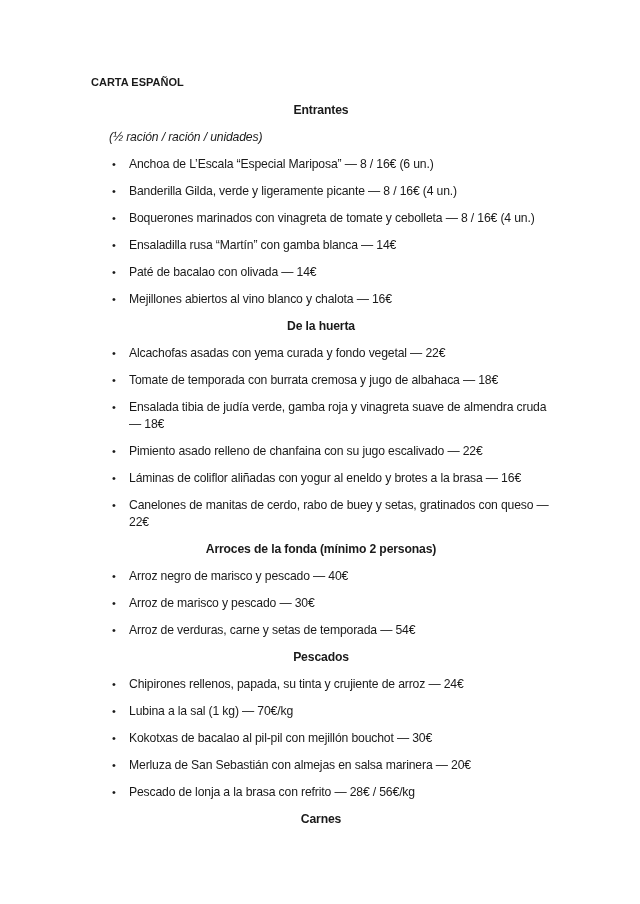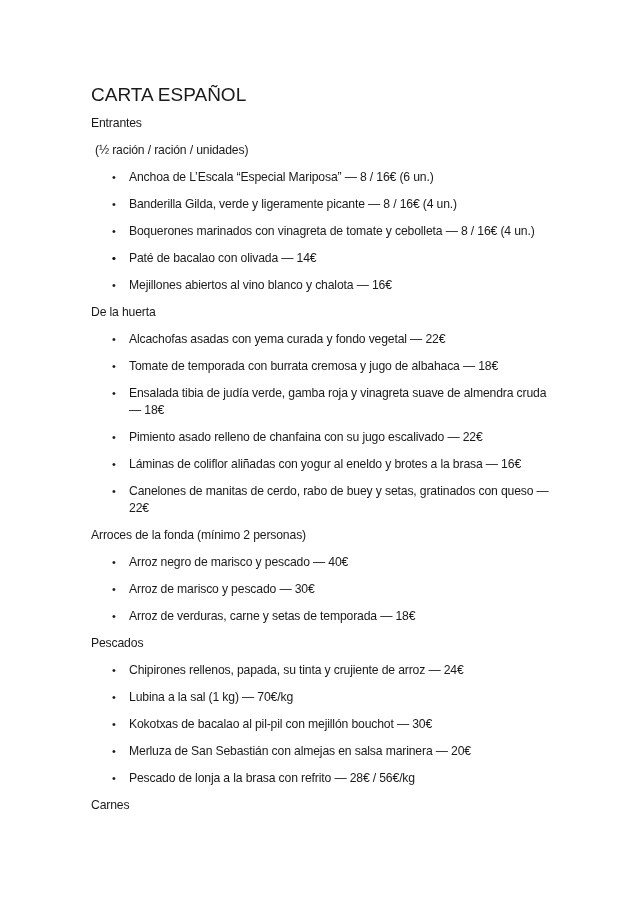--- a/index.html
+++ b/index.html
@@ -18,34 +18,36 @@
   .page {
     position: absolute;
     left: 91px;
     top: 72px;
     width: 460px;
     font-size: 12.2px;
     line-height: 17px;
     letter-spacing: -0.15px;
   }
   .doc-title {
-    margin: 13px 0 10px 0;
-    font-size: 19px;
-    font-weight: normal;
+    margin: 0 0 10px 0;
+    font-size: 11px;
+    font-weight: bold;
     letter-spacing: 0;
     line-height: 20px;
   }
   .section-heading {
     margin: 0 0 10px 0;
-    font-weight: normal;
+    font-weight: bold;
     font-size: 12.2px;
     line-height: 17px;
+    text-align: center;
   }
   .note {
-    margin: 0 0 10px 4px;
+    margin: 0 0 10px 18px;
+    font-style: italic;
     line-height: 17px;
   }
   ul.items {
     list-style: none;
     margin: 0;
     padding: 0;
   }
   ul.items li {
     position: relative;
     padding-left: 38px;
@@ -64,40 +66,40 @@
 
 <div class="page">
   <h1 class="doc-title">CARTA ESPAÑOL</h1>
 
   <h2 class="section-heading">Entrantes</h2>
   <p class="note">(½ ración / ración / unidades)</p>
   <ul class="items">
     <li><span class="bullet">•</span><span>Anchoa de L’Escala “Especial Mariposa” — 8 / 16€ (6 un.)</span></li>
     <li><span class="bullet">•</span><span>Banderilla Gilda, verde y ligeramente picante — 8 / 16€ (4 un.)</span></li>
     <li><span class="bullet">•</span><span>Boquerones marinados con vinagreta de tomate y cebolleta — 8 / 16€ (4 un.)</span></li>
-    <li><span class="bullet">•</span></li>
+    <li><span class="bullet">•</span><span>Ensaladilla rusa “Martín” con gamba blanca — 14€</span></li>
     <li><span class="bullet">•</span><span>Paté de bacalao con olivada — 14€</span></li>
     <li><span class="bullet">•</span><span>Mejillones abiertos al vino blanco y chalota — 16€</span></li>
   </ul>
 
   <h2 class="section-heading">De la huerta</h2>
   <ul class="items">
     <li><span class="bullet">•</span><span>Alcachofas asadas con yema curada y fondo vegetal — 22€</span></li>
     <li><span class="bullet">•</span><span>Tomate de temporada con burrata cremosa y jugo de albahaca — 18€</span></li>
     <li><span class="bullet">•</span><span>Ensalada tibia de judía verde, gamba roja y vinagreta suave de almendra cruda — 18€</span></li>
     <li><span class="bullet">•</span><span>Pimiento asado relleno de chanfaina con su jugo escalivado — 22€</span></li>
     <li><span class="bullet">•</span><span>Láminas de coliflor aliñadas con yogur al eneldo y brotes a la brasa — 16€</span></li>
     <li><span class="bullet">•</span><span>Canelones de manitas de cerdo, rabo de buey y setas, gratinados con queso — 22€</span></li>
   </ul>
 
   <h2 class="section-heading">Arroces de la fonda (mínimo 2 personas)</h2>
   <ul class="items">
     <li><span class="bullet">•</span><span>Arroz negro de marisco y pescado — 40€</span></li>
     <li><span class="bullet">•</span><span>Arroz de marisco y pescado — 30€</span></li>
-    <li><span class="bullet">•</span><span>Arroz de verduras, carne y setas de temporada — 18€</span></li>
+    <li><span class="bullet">•</span><span>Arroz de verduras, carne y setas de temporada — 54€</span></li>
   </ul>
 
   <h2 class="section-heading">Pescados</h2>
   <ul class="items">
     <li><span class="bullet">•</span><span>Chipirones rellenos, papada, su tinta y crujiente de arroz — 24€</span></li>
     <li><span class="bullet">•</span><span>Lubina a la sal (1 kg) — 70€/kg</span></li>
     <li><span class="bullet">•</span><span>Kokotxas de bacalao al pil-pil con mejillón bouchot — 30€</span></li>
     <li><span class="bullet">•</span><span>Merluza de San Sebastián con almejas en salsa marinera — 20€</span></li>
     <li><span class="bullet">•</span><span>Pescado de lonja a la brasa con refrito — 28€ / 56€/kg</span></li>
   </ul>

